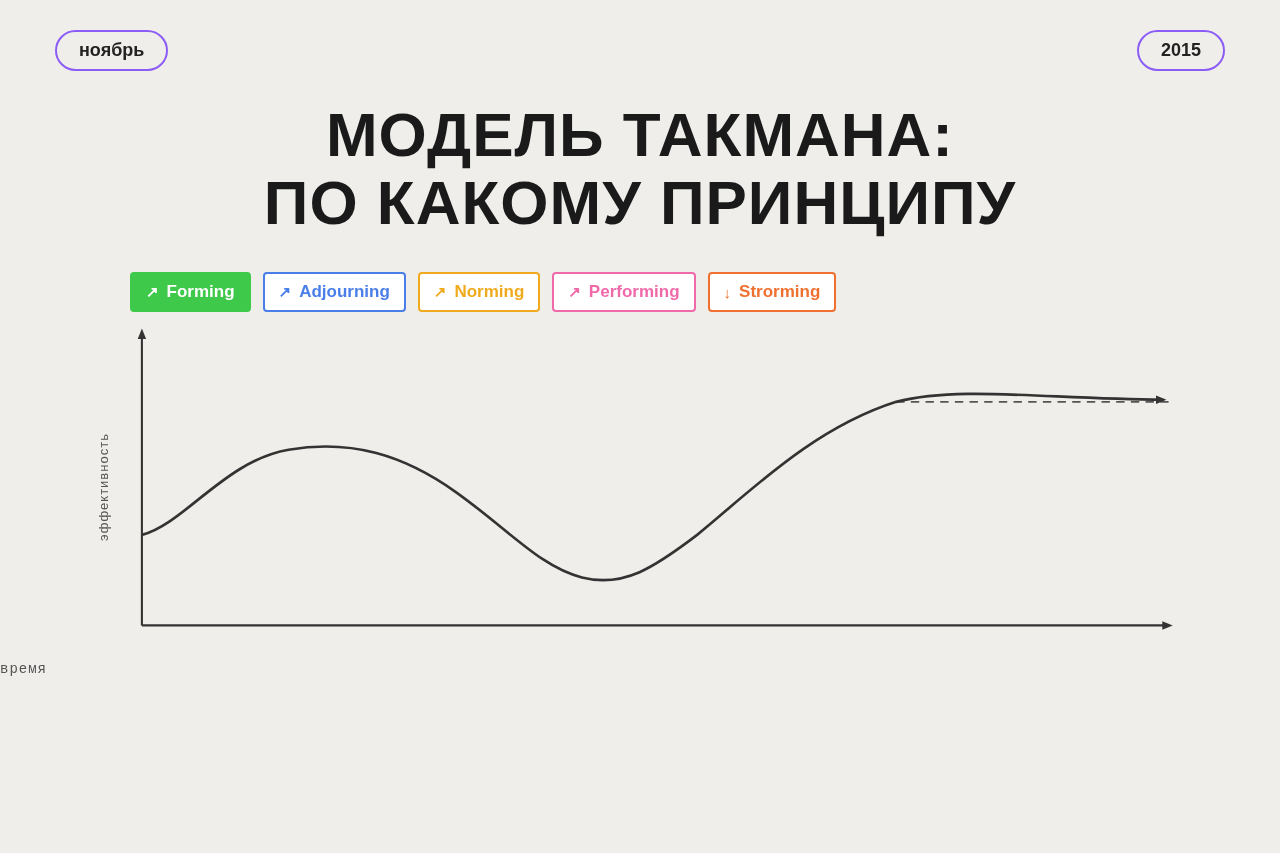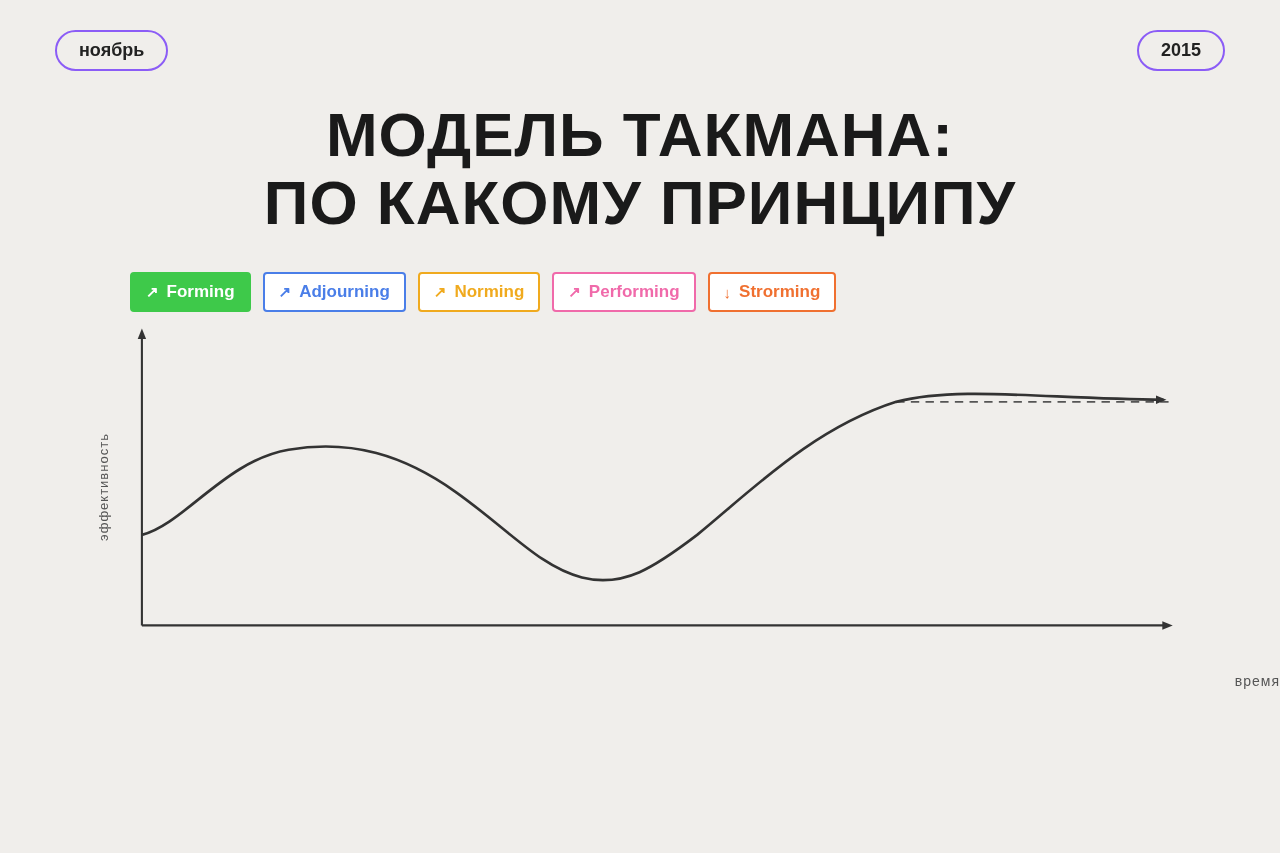--- a/index.html
+++ b/index.html
@@ -113,25 +113,26 @@
       left: -50px;
       top: 50%;
       transform: translateY(-50%) rotate(-90deg);
       font-size: 13px;
       color: #555;
       letter-spacing: 1px;
       white-space: nowrap;
     }
 
     .x-axis-label {
-      text-align: right;
-      margin-top: 21px;
+      text-align: left;
+      margin-top: 9px;
       font-size: 14px;
       color: #555;
       letter-spacing: 1px;
+      font-family: Liberation Mono, monospace;
     }
 
     .chart-svg-wrapper {
       width: 100%;
       height: 100%;
     }
   </style>
 </head>
 <body>
 

